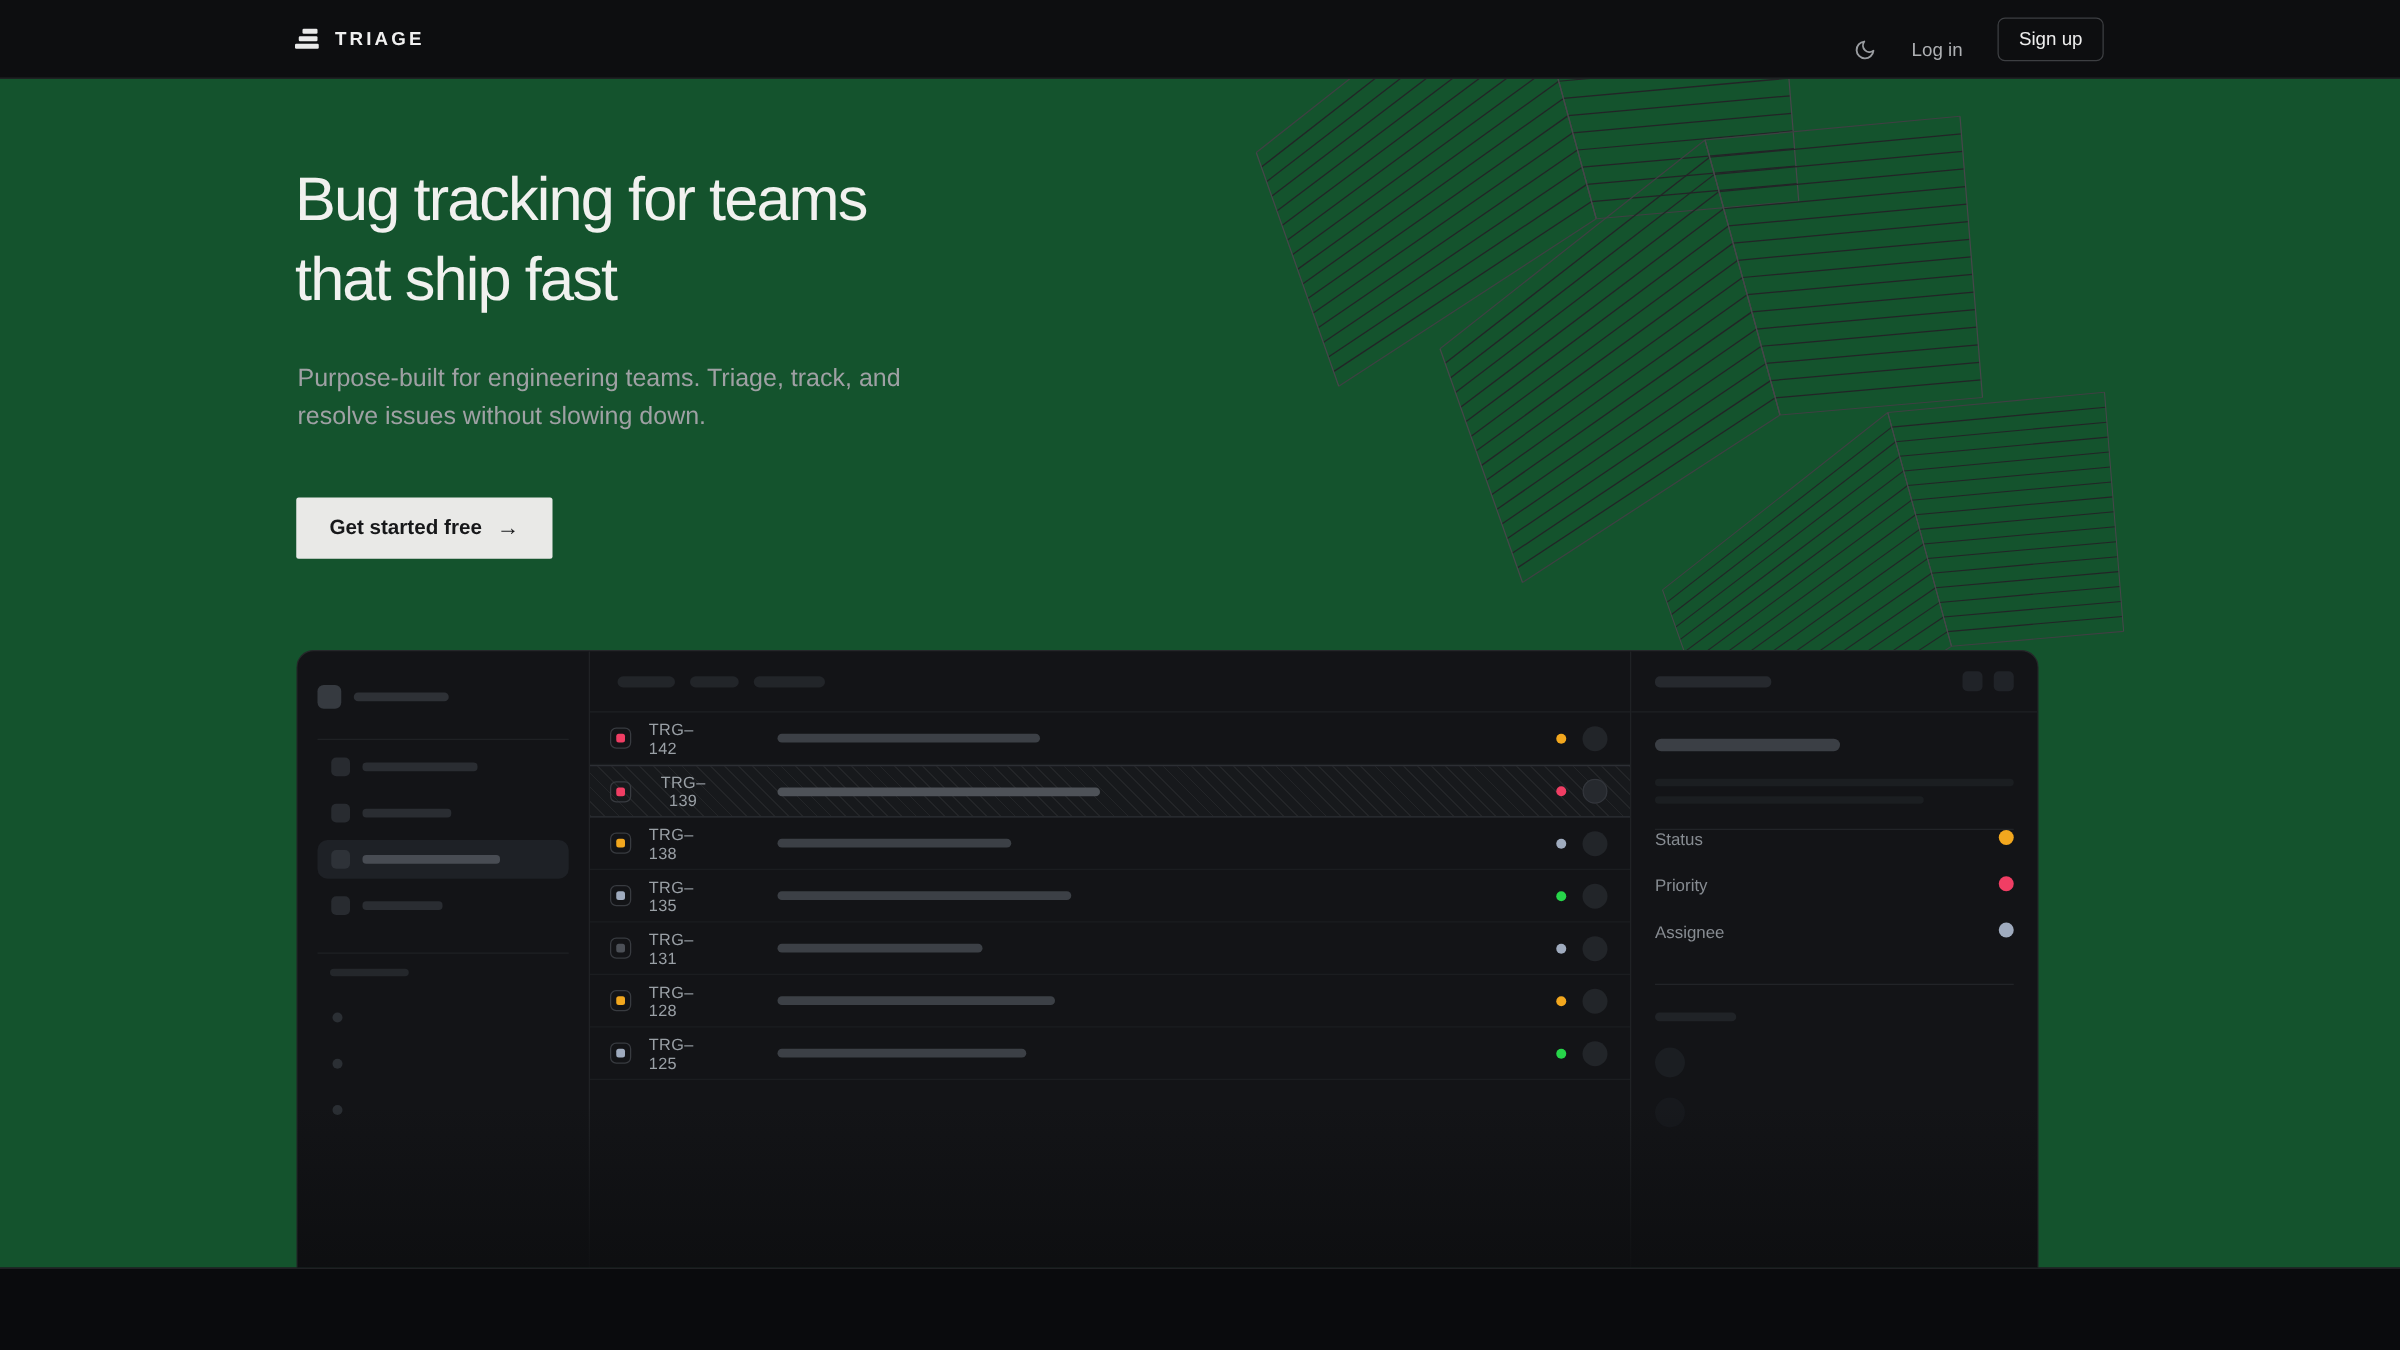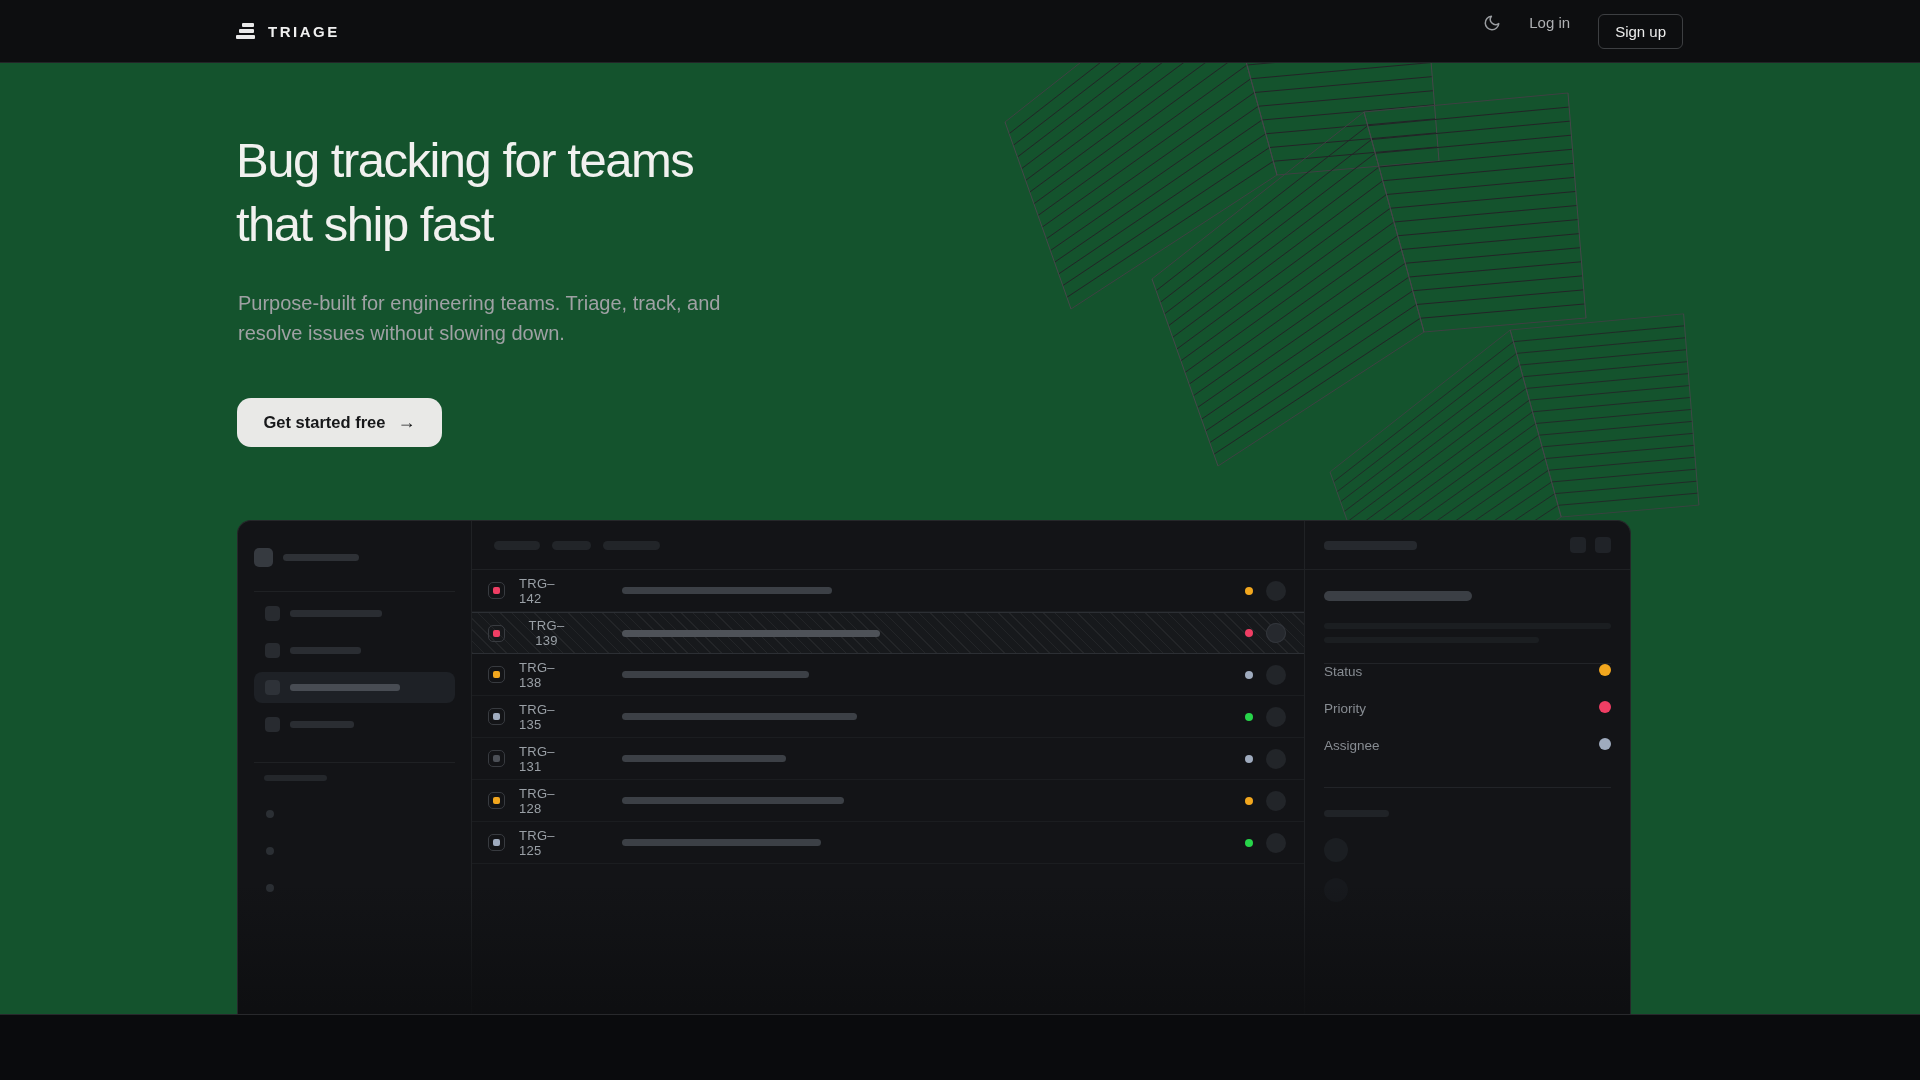--- a/index.html
+++ b/index.html
@@ -11,36 +11,36 @@
   .nav { position:absolute; top:0; left:0; width:1920px; height:63px;
          border-bottom:1px solid #232427; display:flex; align-items:center;
          justify-content:space-between; padding:0 237px 0 236px; z-index:30; background:#0d0e10; }
   .brand { display:flex; align-items:center; gap:12px; }
   .logo-mark { display:flex; flex-direction:column; gap:2px; width:20px; }
   .logo-mark .bar { height:4px; background:#e9e9e9; border-radius:1px; }
   .logo-mark .b1 { width:12px; margin-left:6px; }
   .logo-mark .b2 { width:15px; margin-left:3px; }
   .logo-mark .b3 { width:19px; }
   .brand-name { color:#f0f0f0; font-size:15px; font-weight:bold; letter-spacing:2.5px; }
-  .nav-right { display:flex; align-items:flex-start; gap:28px; }
+  .nav-right { display:flex; align-items:flex-end; gap:28px; }
   .moon { width:18px; height:18px; color:#9a9da1; cursor:pointer; }
   .login { color:#aeb0b3; font-size:15px; cursor:pointer; }
   .signup { border:1px solid #3d3f42; border-radius:6px; background:transparent;
             color:#ededed; font-size:15px; padding:8px 16px; cursor:pointer;
             font-family:inherit; }
 
   
   .hero { position:absolute; top:63px; left:0; width:1920px; height:457px; overflow:hidden; }
   .decor { position:absolute; top:0; left:0; pointer-events:none; }
   .h1 { position:absolute; left:236px; top:65px; color:#f1f1ef; font-size:49px;
         line-height:64px; font-weight:500; letter-spacing:-1.5px; z-index:2; }
   .sub { position:absolute; left:238px; top:225px; color:#9fa1a4; font-size:20px;
          line-height:30px; font-weight:400; z-index:2; }
   .cta { position:absolute; left:237px; top:335px; width:205px; height:49px;
-         background:#e9e9e7; border:none; border-radius:14px; color:#17181a;
+         background:#e9e9e7; border:none; border-radius:2px; color:#17181a;
          font-size:16.5px; font-weight:bold; display:flex; align-items:center;
          justify-content:center; gap:12px; cursor:pointer; z-index:2; font-family:inherit; }
   .cta .arrow { font-size:18px; font-weight:normal; }
 
   
   .mock { position:absolute; left:237px; top:520px; width:1394px; height:494px;
           background:#131417; border:1px solid #26272a; border-bottom:none;
           border-radius:14px 14px 0 0; display:flex; overflow:hidden; z-index:5; }
   .skel { background:#24272c; border-radius:4px; }
   .m-side { width:233px; flex:none; padding:0 16px; }

